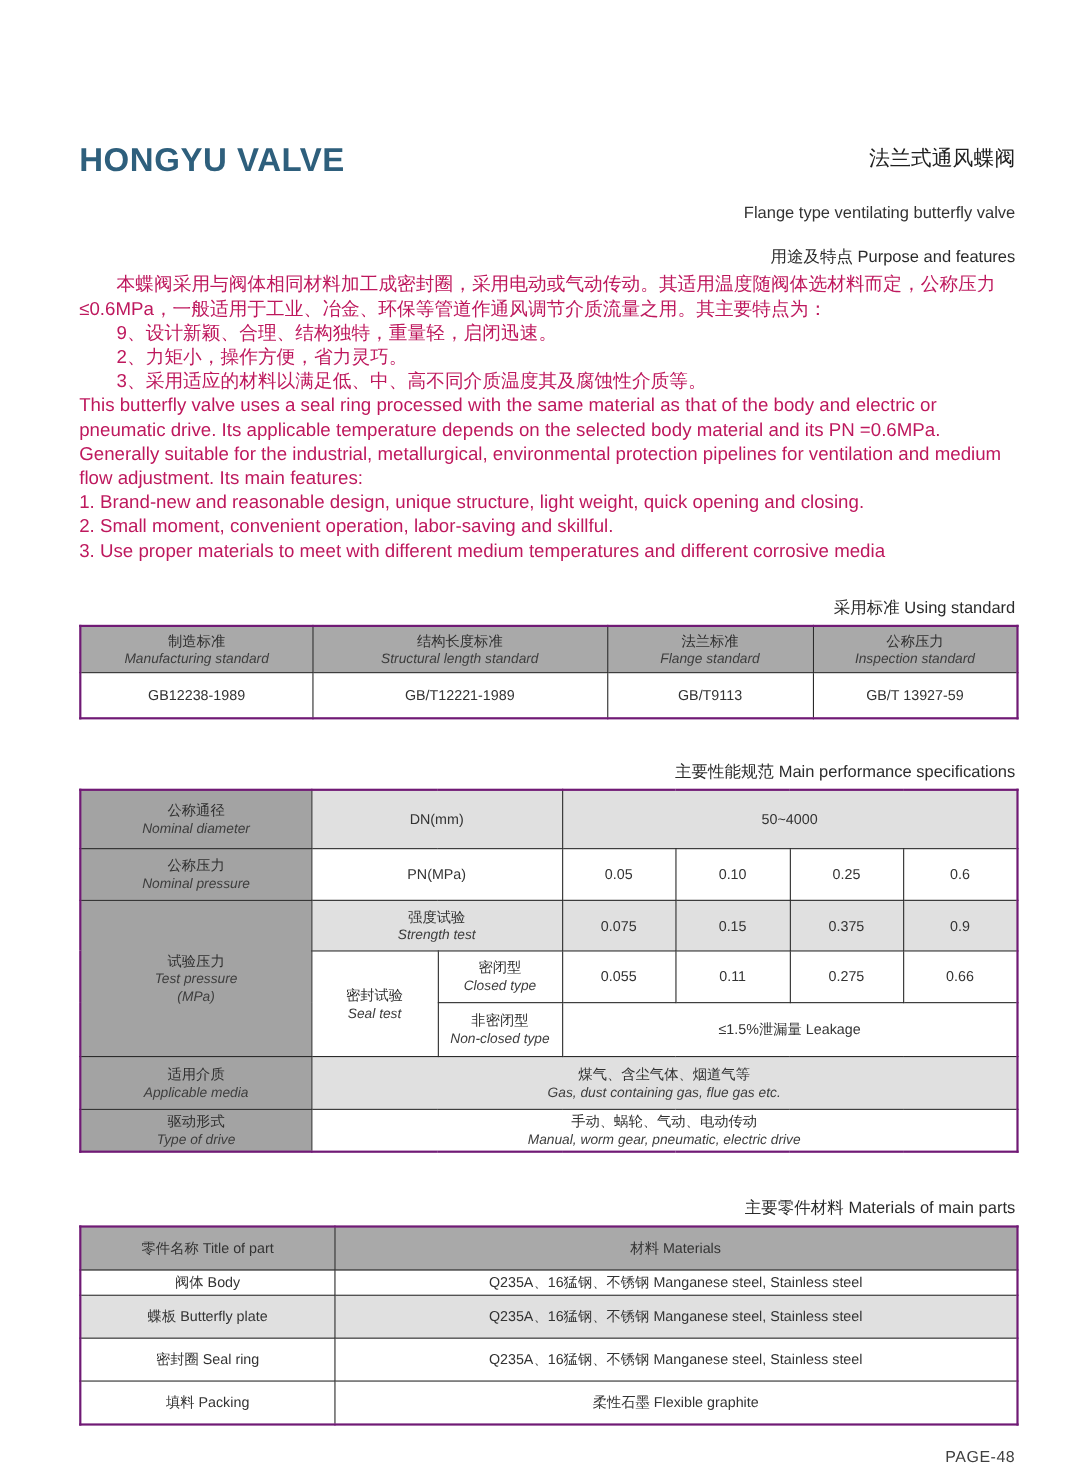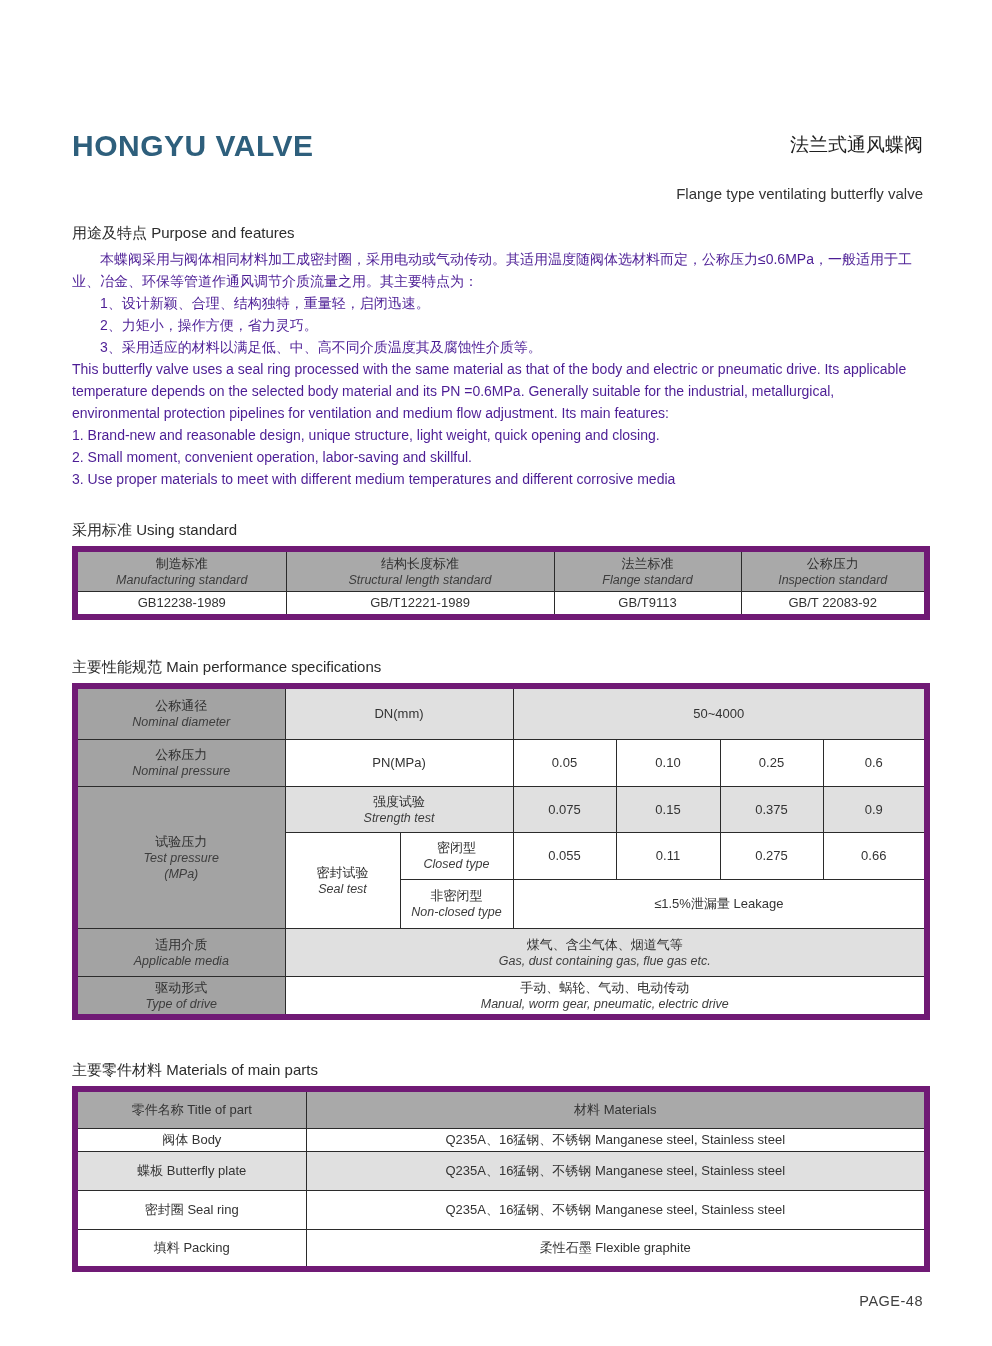--- a/index.html
+++ b/index.html
@@ -26,30 +26,30 @@
     font-size: 30px;
     font-weight: 700;
     color: #2e5f7c;
     letter-spacing: 0.5px;
     line-height: 30px;
   }
   .title-cn { font-size: 19px; color: #1f1f1f; line-height: 24px; margin-top: 2px; }
   .title-en { text-align: right; font-size: 15px; color: #333; margin-top: 24px; }
 
   
-  .sec-heading { font-size: 15px; color: #2b2b2b; }
-
-  
-  .para { font-size: 14px; line-height: 22px; color: #4c1d95; }
+  .sec-heading { font-size: 15px; color: #2b2b2b; text-align: right; }
+
+  
+  .para { font-size: 17px; line-height: 22px; color: #be185d; }
   .indent { text-indent: 2em; }
   .feat-cn { padding-left: 2em; }
 
   
   table { border-collapse: collapse; table-layout: fixed; width: 852px; }
-  table { border: 6px solid #701a75; }
+  table { border: 2px solid #701a75; }
   td { border: 1px solid #2b2b2b; text-align: center; vertical-align: middle; padding: 2px 4px; }
   .cn-line { display: block; font-size: 13px; line-height: 17px; color: #2f2f2f; }
   .en-line { display: block; font-size: 12.5px; line-height: 16px; color: #3d3d3d; font-style: italic; }
   .one-line { font-size: 13px; color: #333; }
   .bg-hdr { background: #a9a9a9; }
   .bg-side { background: #a3a3a3; }
   .bg-lt { background: #e0e0e0; }
 
   .m-top-purpose { margin-top: 22px; }
   .m-top-intro { margin-top: 5px; }
@@ -68,21 +68,21 @@
   <div class="content">
 
     <div class="hdr-row">
       <div class="brand">HONGYU VALVE</div>
       <div class="title-cn">法兰式通风蝶阀</div>
     </div>
     <div class="title-en">Flange type ventilating butterfly valve</div>
 
     <div class="sec-heading m-top-purpose">用途及特点 Purpose and features</div>
     <div class="para indent m-top-intro">本蝶阀采用与阀体相同材料加工成密封圈，采用电动或气动传动。其适用温度随阀体选材料而定，公称压力≤0.6MPa，一般适用于工业、冶金、环保等管道作通风调节介质流量之用。其主要特点为：</div>
-    <div class="para feat-cn">1、设计新颖、合理、结构独特，重量轻，启闭迅速。</div>
+    <div class="para feat-cn">9、设计新颖、合理、结构独特，重量轻，启闭迅速。</div>
     <div class="para feat-cn">2、力矩小，操作方便，省力灵巧。</div>
     <div class="para feat-cn">3、采用适应的材料以满足低、中、高不同介质温度其及腐蚀性介质等。</div>
     <div class="para">This butterfly valve uses a seal ring processed with the same material as that of the body and electric or pneumatic drive. Its applicable temperature depends on the selected body material and its PN =0.6MPa. Generally suitable for the industrial, metallurgical, environmental protection pipelines for ventilation and medium flow adjustment. Its main features:</div>
     <div class="para">1. Brand-new and reasonable design, unique structure, light weight, quick opening and closing.</div>
     <div class="para">2. Small moment, convenient operation, labor-saving and skillful.</div>
     <div class="para">3. Use proper materials to meet with different medium temperatures and different corrosive media</div>
 
     <div class="sec-heading m-top-std">采用标准 Using standard</div>
     <table class="m-top-table">
       <colgroup>
@@ -103,25 +103,25 @@
         </td>
         <td class="bg-hdr">
           <span class="cn-line">法兰标准</span>
           <span class="en-line">Flange standard</span>
         </td>
         <td class="bg-hdr">
           <span class="cn-line">公称压力</span>
           <span class="en-line">Inspection standard</span>
         </td>
       </tr>
-      <tr style="height:26px">
+      <tr style="height:42px">
         <td class="one-line">GB12238-1989</td>
         <td class="one-line">GB/T12221-1989</td>
         <td class="one-line">GB/T9113</td>
-        <td class="one-line">GB/T 22083-92</td>
+        <td class="one-line">GB/T 13927-59</td>
       </tr>
     </tbody>
       </table>
 
     <div class="sec-heading m-top-perf">主要性能规范 Main performance specifications</div>
     <table class="m-top-table">
       <colgroup>
         <col style="width:210px">
           <col style="width:115px">
           <col style="width:113px">

